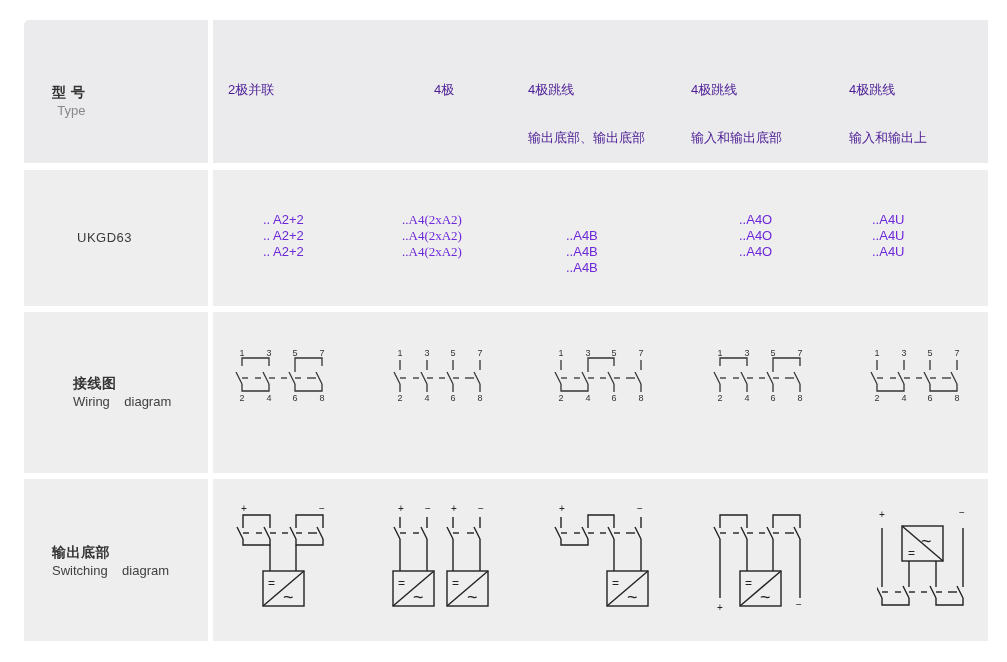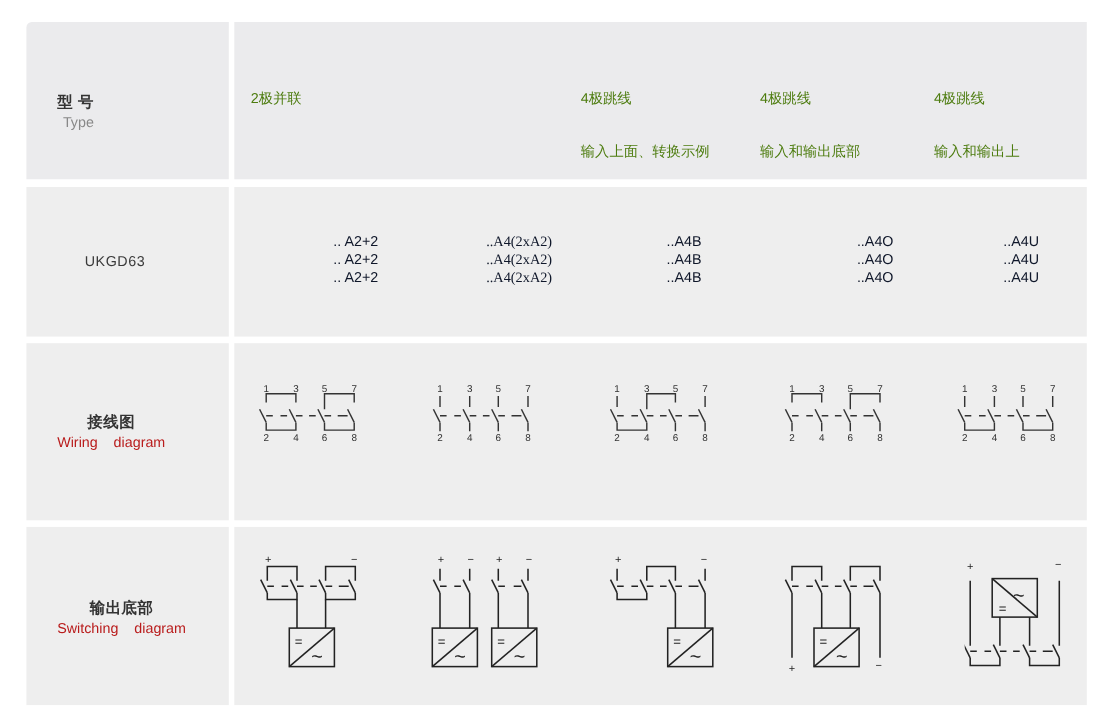--- a/index.html
+++ b/index.html
@@ -7,50 +7,55 @@
          font-family: "Liberation Sans", "DejaVu Sans", sans-serif; color: #3a3a3a; }
   .cell { position: absolute; }
   .label-cell { left: 24px; width: 184px; }
   .main-cell { left: 213px; width: 775px; }
   .r1 { top: 20px; height: 143px; background: #ebebed; }
   .r2 { top: 170px; height: 136px; background: #eeeeee; }
   .r3 { top: 312px; height: 161px; background: #eeeeee; }
   .r4 { top: 479px; height: 162px; background: #eeeeee; }
   .label-cell.r1 { border-top-left-radius: 5px; }
   .rowlabel { position: absolute; left: 28px; }
-  .cn { font-size: 14px; font-weight: bold; color: #333; letter-spacing: 0.5px; text-align: center; }
-  .en { font-size: 13px; color: #b91c1c; }
+  .cn { font-size: 14px; font-weight: bold; color: #333; letter-spacing: 0.5px; }
+  .en { font-size: 13px; color: #404040; }
   .en.type { color: #888; text-align: right; }
   .col { position: absolute; font-size: 13px; line-height: 16px; color: #3a3a3a; white-space: pre; }
-  .col .zh { color: #4d7c0f; }
+  .col .zh { color: #4c1d95; }
   .model { position: absolute; left: 53px; top: 60px; font-size: 13px; color: #3a3a3a; letter-spacing: 0.5px; text-align: center; }
-  .codes { position: absolute; font-size: 13px; line-height: 16px; color: #0f172a; margin-left: 40px; }
+  .codes { position: absolute; font-size: 13px; line-height: 16px; color: #6d28d9; }
   .diagram { position: absolute; }
   svg text { font-family: "Liberation Sans", sans-serif; }
 </style>
 </head>
 <body>
 
 <div class="cell label-cell r1">
   <div class="rowlabel" style="top:64px;">
     <div class="cn">型 号</div>
     <div class="en type" style="margin-top:1px;">Type</div>
   </div>
 </div>
 <div class="cell main-cell r1">
   <div class="col" style="left:15px; top:30px;">
     <div class="zh">2极并联</div>
     <div style="height:16px;"></div>
     <div>2+2−pole</div>
     <div>2poles in series</div>
     <div>+2 poles parallel</div>
   </div>
+  <div class="col" style="left:213px; top:30px;">
+    <div class="zh" style="padding-left:8px;">4极</div>
+    <div style="height:16px;"></div>
+    <div>4−pole</div>
+  </div>
   <div class="col" style="left:315px; top:30px;">
     <div class="zh">4极跳线</div>
-    <div class="zh">输入上面、转换示例</div>
+    <div class="zh">输出底部、输出底部</div>
     <div>4−polewith</div>
     <div>jumpersInput on top</div>
     <div>output bottom</div>
   </div>
   <div class="col" style="left:478px; top:30px;">
     <div class="zh">4极跳线</div>
     <div class="zh">输入和输出底部</div>
     <div>4−pole with</div>
     <div>jumpers Input</div>
     <div>and output bottom</div>
@@ -71,39 +76,39 @@
   <div class="codes" style="left:50px; top:42px;">
     <div>.. A2+2</div>
     <div>.. A2+2</div>
     <div>.. A2+2</div>
   </div>
   <div class="codes" style="left:189px; top:42px;font-family:Liberation Serif, serif;">
     <div>..A4(2xA2)</div>
     <div>..A4(2xA2)</div>
     <div>..A4(2xA2)</div>
   </div>
-  <div class="codes" style="left:353px; top:42px;">
+  <div class="codes" style="left:353px; top:58px;">
     <div>..A4B</div>
     <div>..A4B</div>
     <div>..A4B</div>
   </div>
   <div class="codes" style="left:526px; top:42px;">
     <div>..A4O</div>
     <div>..A4O</div>
     <div>..A4O</div>
   </div>
   <div class="codes" style="left:659px; top:42px;">
     <div>..A4U</div>
     <div>..A4U</div>
     <div>..A4U</div>
   </div>
 </div>
 
 <div class="cell label-cell r3">
-  <div class="rowlabel" style="top:63px;">
+  <div class="rowlabel" style="top:63px;margin-left:21px;">
     <div class="cn">接线图</div>
     <div class="en" style="white-space:pre; margin-top:1px;">Wiring    diagram</div>
   </div>
 </div>
 <div class="cell main-cell r3">
 
   <svg class="diagram" style="left:19px; top:36px;" width="100" height="60" viewBox="0 0 100 60">
     <g stroke="#333" stroke-width="1.3" fill="none">
       <path d="M10,18 V10 H37 V18"></path>
       <path d="M63,24 V10 H90 V18"></path>

